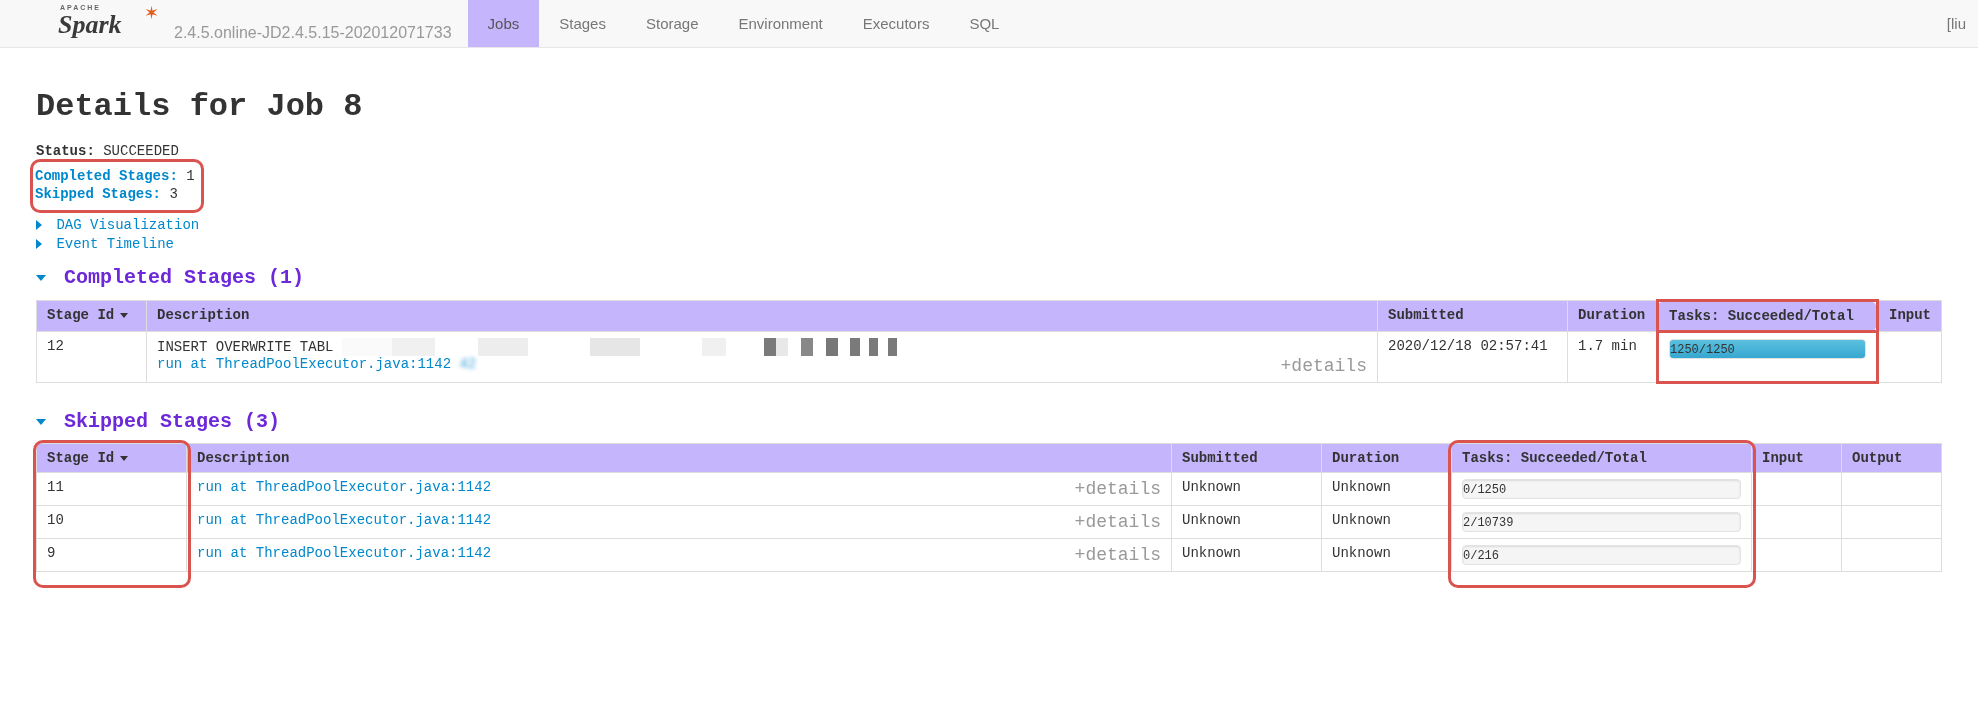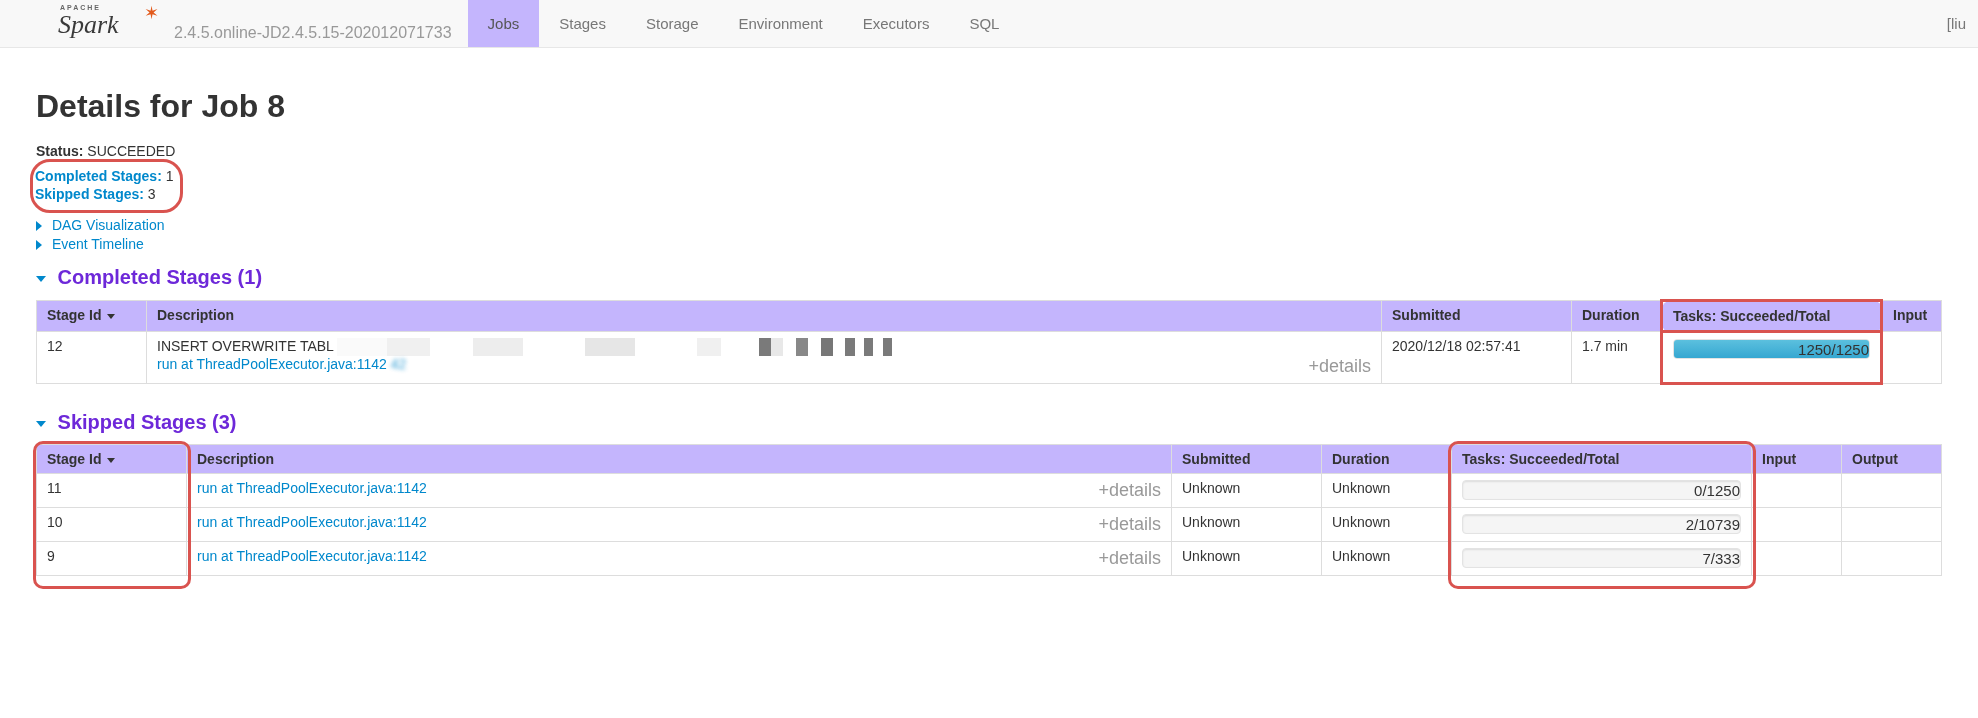--- a/index.html
+++ b/index.html
@@ -37,21 +37,21 @@
     font-weight: bold;
   }
   .brand-logo .spark {
     position: absolute;
     top: 4px;
     left: 0;
     font-family: Georgia, 'Times New Roman', serif;
     font-size: 26px;
     font-style: italic;
     color: #3a3a3a;
-    font-weight: 400;
+    font-weight: 700;
   }
   .brand-logo .spark-star {
     position: absolute;
     top: -4px;
     left: 86px;
     color: #e25a1c;
     font-size: 18px;
   }
   .brand-version {
     font-size: 16px;
@@ -81,40 +81,41 @@
     color: #555;
   }
   .nav-right {
     margin-left: auto;
     color: #777;
     font-size: 15px;
     padding-right: 4px;
   }
   .container {
     padding: 20px 36px;
+    font-family: Liberation Mono, monospace;
   }
   h1.page-title {
     font-size: 32px;
     font-weight: 600;
     margin: 20px 0 18px 0;
     color: #333;
   }
   .summary {
     list-style: none;
     margin-bottom: 4px;
   }
   .summary li {
     margin: 2px 0;
     font-size: 14px;
   }
   .summary .k { font-weight: bold; }
   .summary .k.link { color: #0088cc; cursor: pointer; }
   .annot-box {
     border: 3px solid #d9534f;
-    border-radius: 20px;
+    border-radius: 10px;
     padding: 4px 6px 6px 2px;
     display: inline-block;
     margin: -4px -6px -6px -6px;
   }
   .collapsible-list {
     list-style: none;
     margin: 10px 0 14px 0;
   }
   .collapsible-list li {
     margin: 3px 0;
@@ -190,23 +191,23 @@
     box-shadow: inset 0 1px 2px rgba(0,0,0,.1);
   }
   .progress-bar {
     position: absolute;
     top: 0; left: 0; bottom: 0;
     background: linear-gradient(#5bc0de,#36a7d1);
   }
   .progress-label {
     position: absolute;
     top: 0; left: 0; right: 0;
-    text-align: right;
+    text-align: left;
     line-height: 20px;
-    font-size: 15px;
+    font-size: 12px;
     color: #333;
   }
   .red-cell {
     border: 3px solid #d9534f !important;
     border-radius: 8px;
   }
   
   .rel-wrap { position: relative; }
   .annot-overlay {
     position: absolute;
@@ -398,21 +399,21 @@
             <td></td>
           </tr>
           <tr>
             <td>9</td>
             <td><a href="#" class="desc-link">run at ThreadPoolExecutor.java:1142</a><span class="desc-details">+details</span></td>
             <td>Unknown</td>
             <td>Unknown</td>
             <td>
               <div class="progress">
                 <div class="progress-bar" style="width:0%"></div>
-                <div class="progress-label">7/333</div>
+                <div class="progress-label">0/216</div>
               </div>
             </td>
             <td></td>
             <td></td>
           </tr>
         </tbody>
     </table>
     <div class="annot-overlay" id="ov-stageid" style="left: -3.5px; top: -3.5px; width: 158px; height: 148px;"></div>
     <div class="annot-overlay" id="ov-tasks" style="left: 1411.5px; top: -3.5px; width: 308px; height: 148px;"></div>
   </div>

